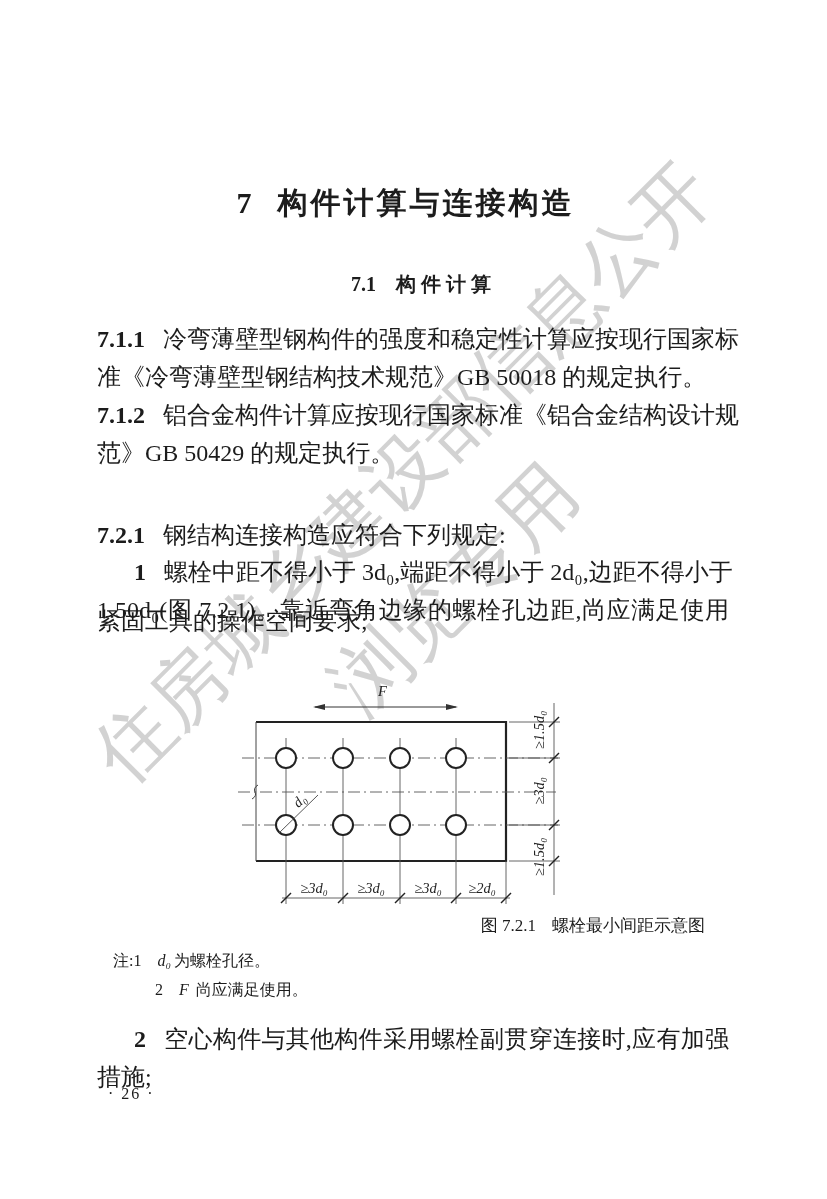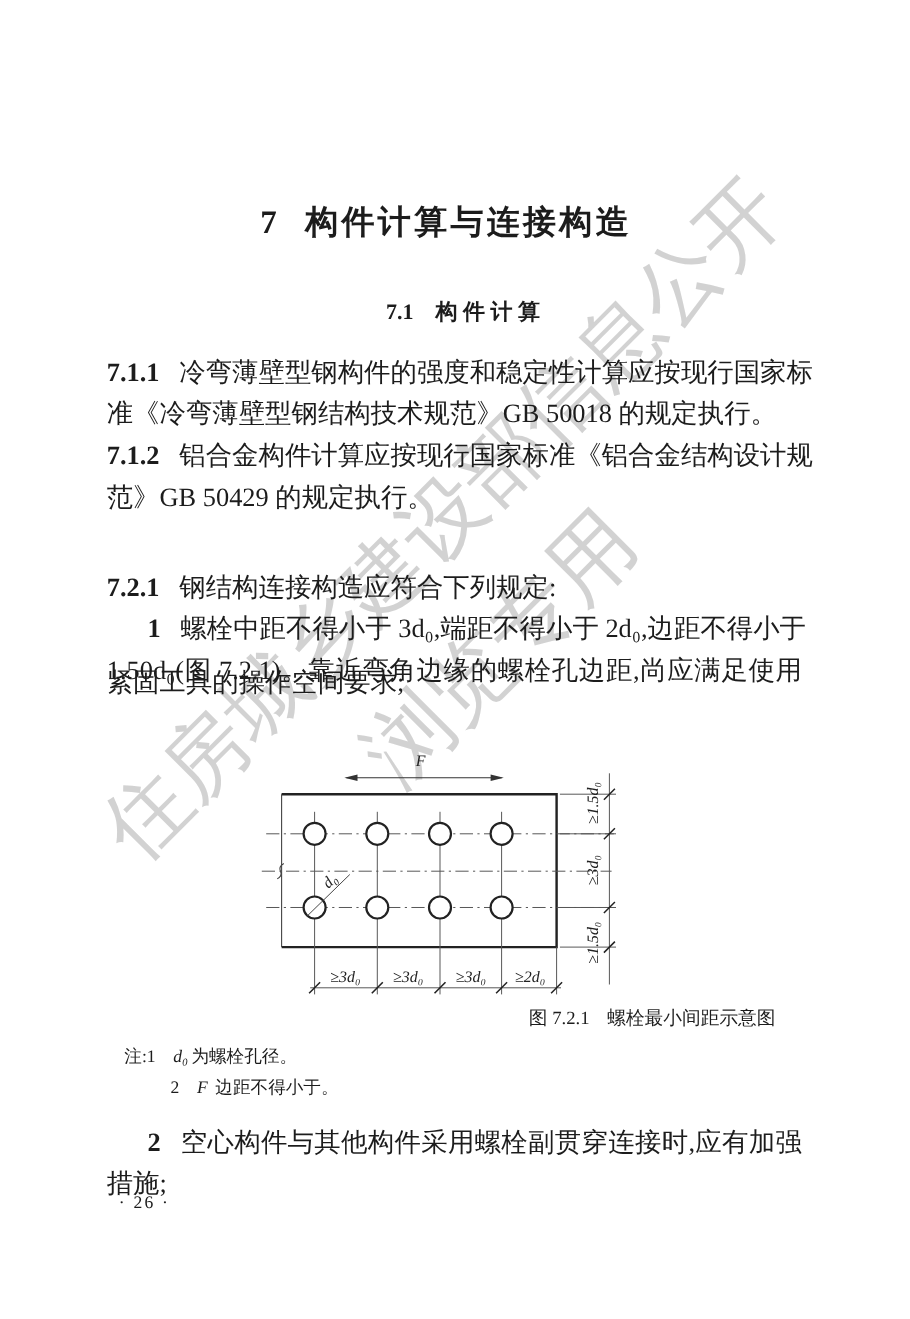--- a/index.html
+++ b/index.html
@@ -156,21 +156,21 @@
   </svg>
 
   <div class="abs caption">
     <span class="fig-num">图 7.2.1</span><span>螺栓最小间距示意图</span>
   </div>
 
   <div class="abs note" style="left:113px;top:951px;">
     <span>注:1</span>　<span class="sym">d₀</span><span>为螺栓孔径。</span>
   </div>
   <div class="abs note" style="left:155px;top:980px;">
-    <span>2</span>　<span class="sym">F</span> <span>边距不得小于。</span>
+    <span>2</span>　<span class="sym">F</span> <span>尚应满足使用。</span>
   </div>
 
   <div class="abs bodyline indent" style="top:1026px;">
     <b class="num">2</b><span>空心构件与其他构件采用螺栓副贯穿连接时,应有加强</span>
   </div>
   <div class="abs bodyline lastline" style="top:1064px;">措施;</div>
 
   <div class="abs pagenum">· 26 ·</div>
 
 </div>

